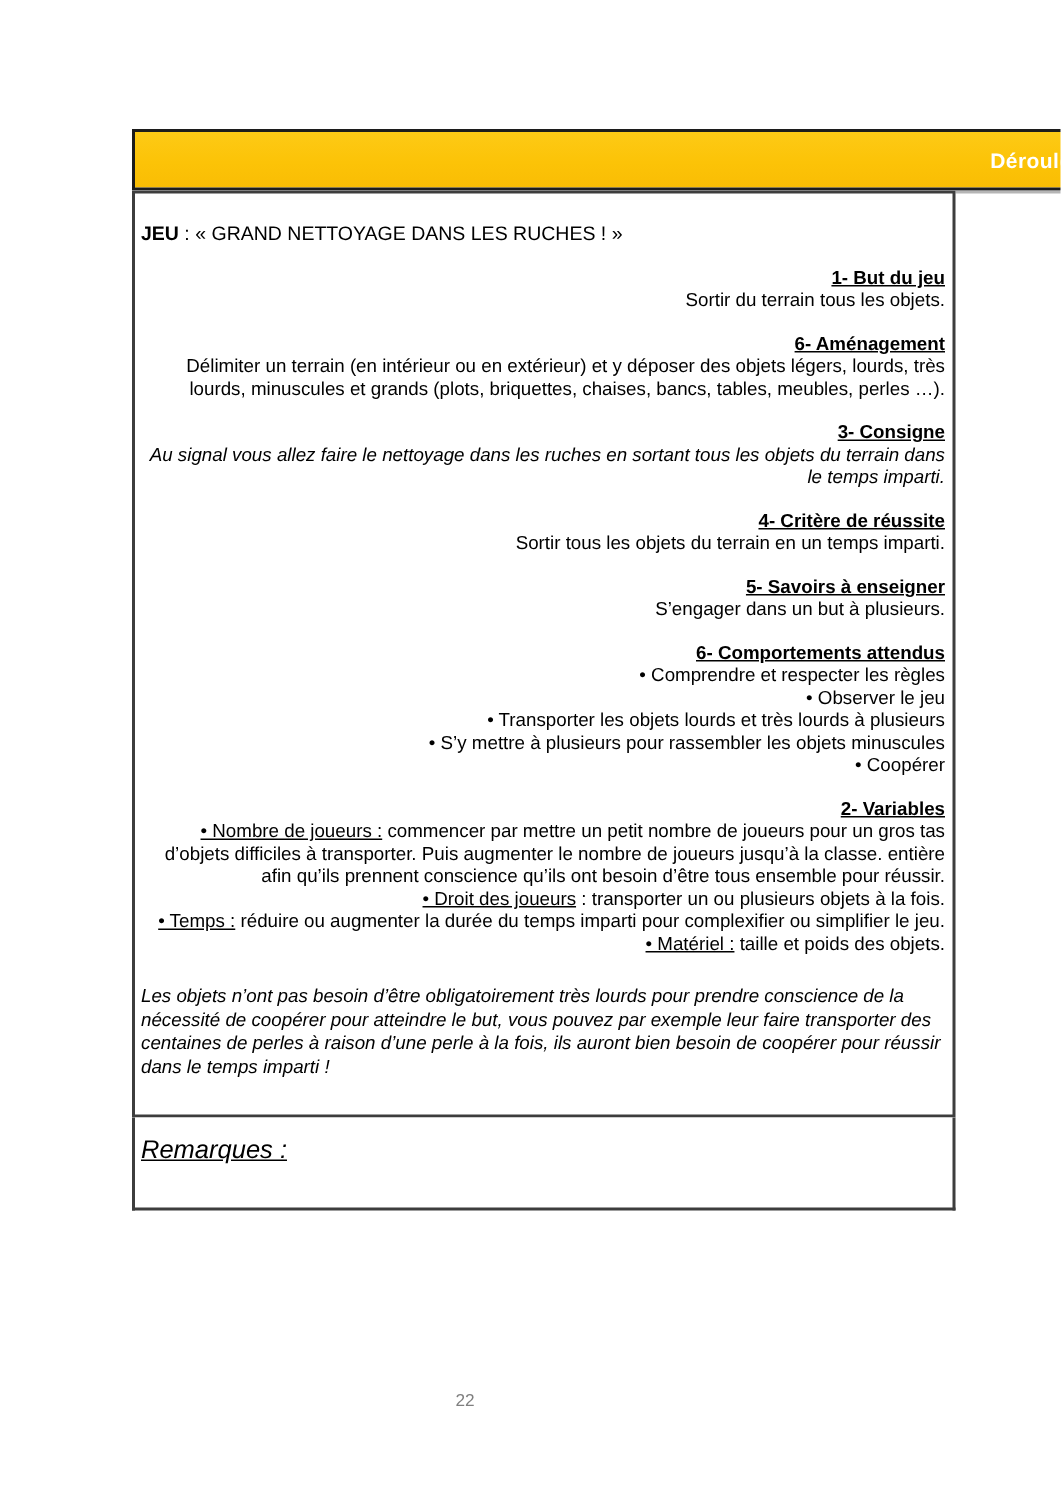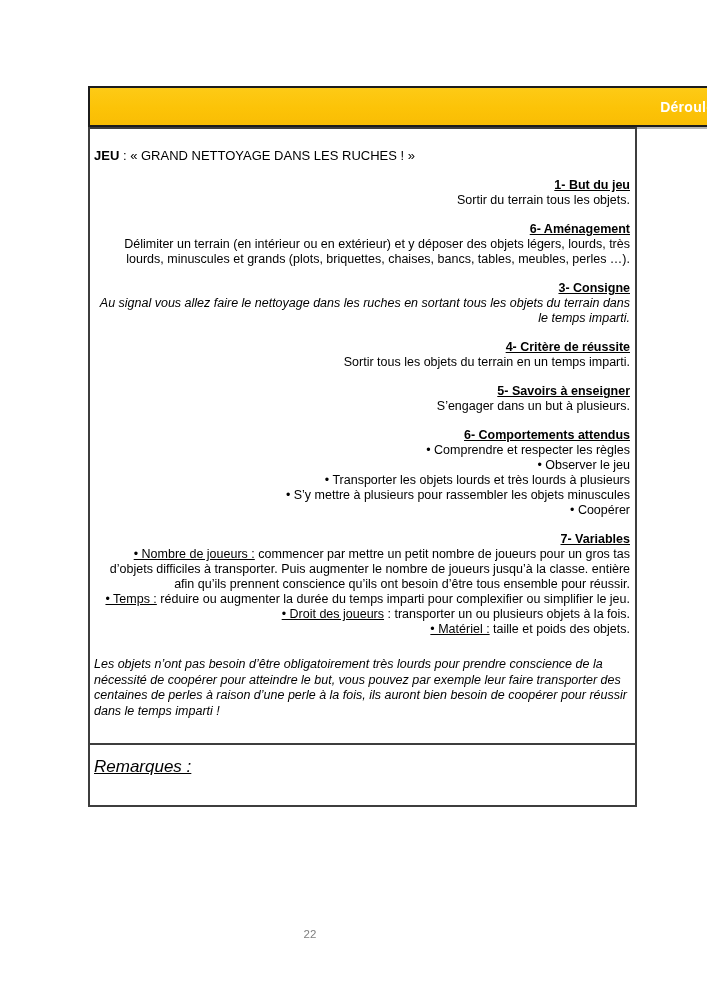--- a/index.html
+++ b/index.html
@@ -142,24 +142,24 @@
     <div class="section">
       <p class="heading">6- Comportements attendus</p>
       <p class="line">• Comprendre et respecter les règles</p>
       <p class="line">• Observer le jeu</p>
       <p class="line">• Transporter les objets lourds et très lourds à plusieurs</p>
       <p class="line">• S’y mettre à plusieurs pour rassembler les objets minuscules</p>
       <p class="line">• Coopérer</p>
     </div>
 
     <div class="section">
-      <p class="heading">7- Variables</p>
+      <p class="heading">2- Variables</p>
       <p class="var-item"><span class="var-label">• Nombre de joueurs :</span><span> commencer par mettre un petit nombre de joueurs pour un gros tas d’objets difficiles à transporter. Puis augmenter le nombre de joueurs jusqu’à la classe. entière afin qu’ils prennent conscience qu’ils ont besoin d’être tous ensemble pour réussir.</span></p>
+      <p class="var-item"><span class="var-label">• Droit des joueurs</span><span> : transporter un ou plusieurs objets à la fois.</span></p>
       <p class="var-item"><span class="var-label">• Temps :</span><span> réduire ou augmenter la durée du temps imparti pour complexifier ou simplifier le jeu.</span></p>
-      <p class="var-item"><span class="var-label">• Droit des joueurs</span><span> : transporter un ou plusieurs objets à la fois.</span></p>
       <p class="var-item"><span class="var-label">• Matériel :</span><span> taille et poids des objets.</span></p>
     </div>
 
     <p class="note">Les objets n’ont pas besoin d’être obligatoirement très lourds pour prendre conscience de la nécessité de coopérer pour atteindre le but, vous pouvez par exemple leur faire transporter des centaines de perles à raison d’une perle à la fois, ils auront bien besoin de coopérer pour réussir dans le temps imparti !</p>
 
   </div>
 
   <div class="remarks-box">
     <p class="remarks-label">Remarques :</p>
   </div>

